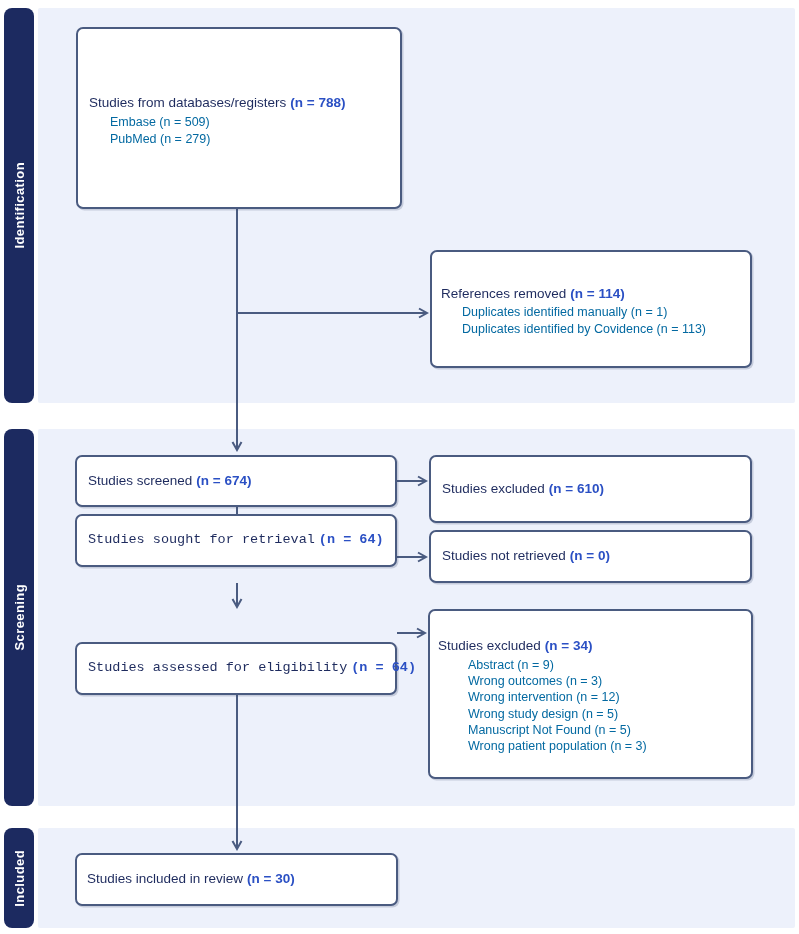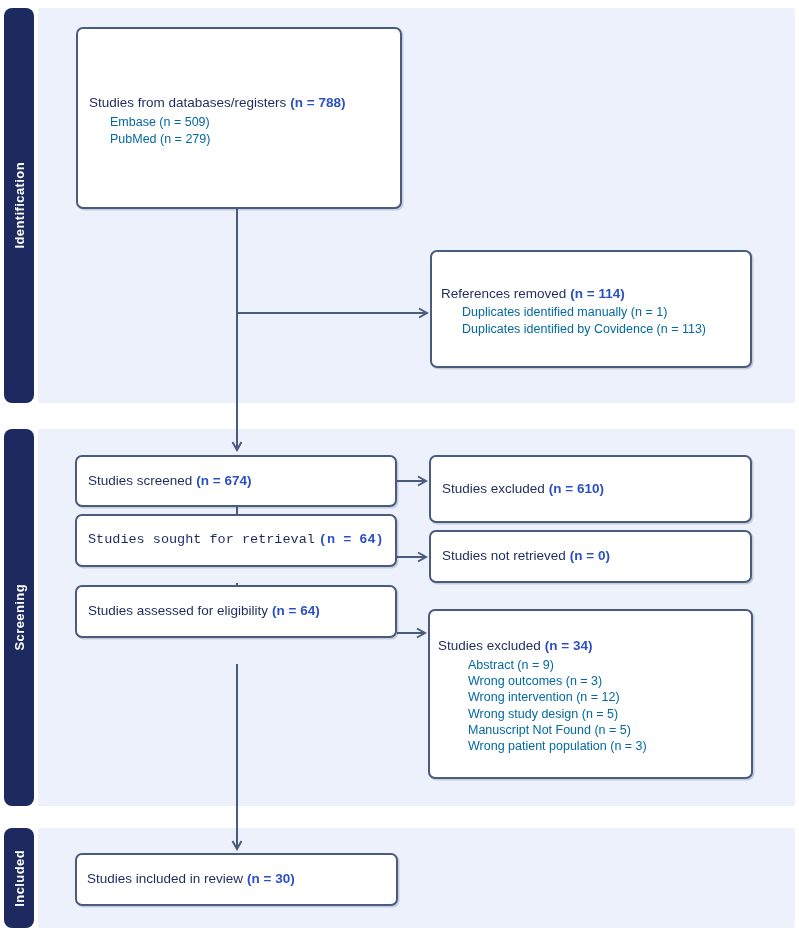--- a/index.html
+++ b/index.html
@@ -92,21 +92,21 @@
   }
 
   #box-databases  { left: 76px;  top: 27px;  width: 326px; height: 182px; padding: 66px 8px 0 11px; }
   #box-references { left: 430px; top: 250px; width: 322px; height: 118px;
                     display: flex; flex-direction: column; justify-content: center;
                     padding-left: 9px; padding-top: 6px; }
   #box-screened     { left: 75px;  top: 455px; width: 322px; height: 52px; }
   #box-excluded610  { left: 429px; top: 455px; width: 323px; height: 68px; }
   #box-sought       { left: 75px;  top: 514px; width: 322px; height: 53px; font-family: Liberation Mono, monospace; }
   #box-notretrieved { left: 429px; top: 530px; width: 323px; height: 53px; }
-  #box-assessed     { left: 75px;  top: 585px; width: 322px; height: 53px; }
+  #box-assessed     { left: 75px;  top: 642px; width: 322px; height: 53px; font-family: Liberation Mono, monospace; }
   #box-excluded34   { left: 428px; top: 609px; width: 325px; height: 170px; padding: 27px 8px 0 8px; }
   #box-excluded34 .subs { line-height: 1.3; margin-left: 30px; }
   #box-included     { left: 75px;  top: 853px; width: 323px; height: 53px; padding-left: 10px; }
 </style>
 </head>
 <body>
 
 <div id="canvas">
 
   <div class="band" id="band-identification"></div>

